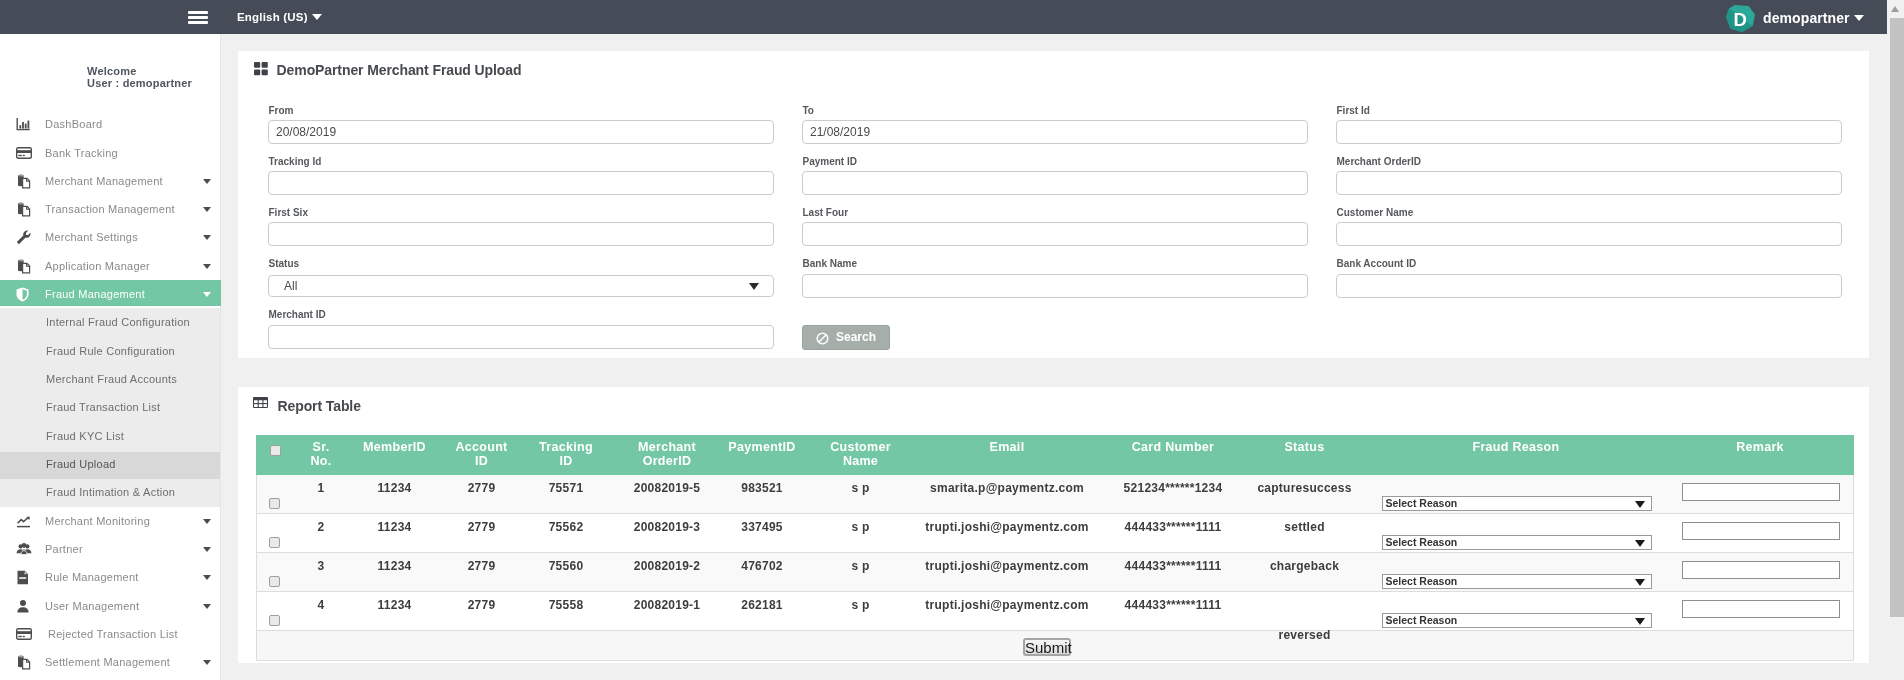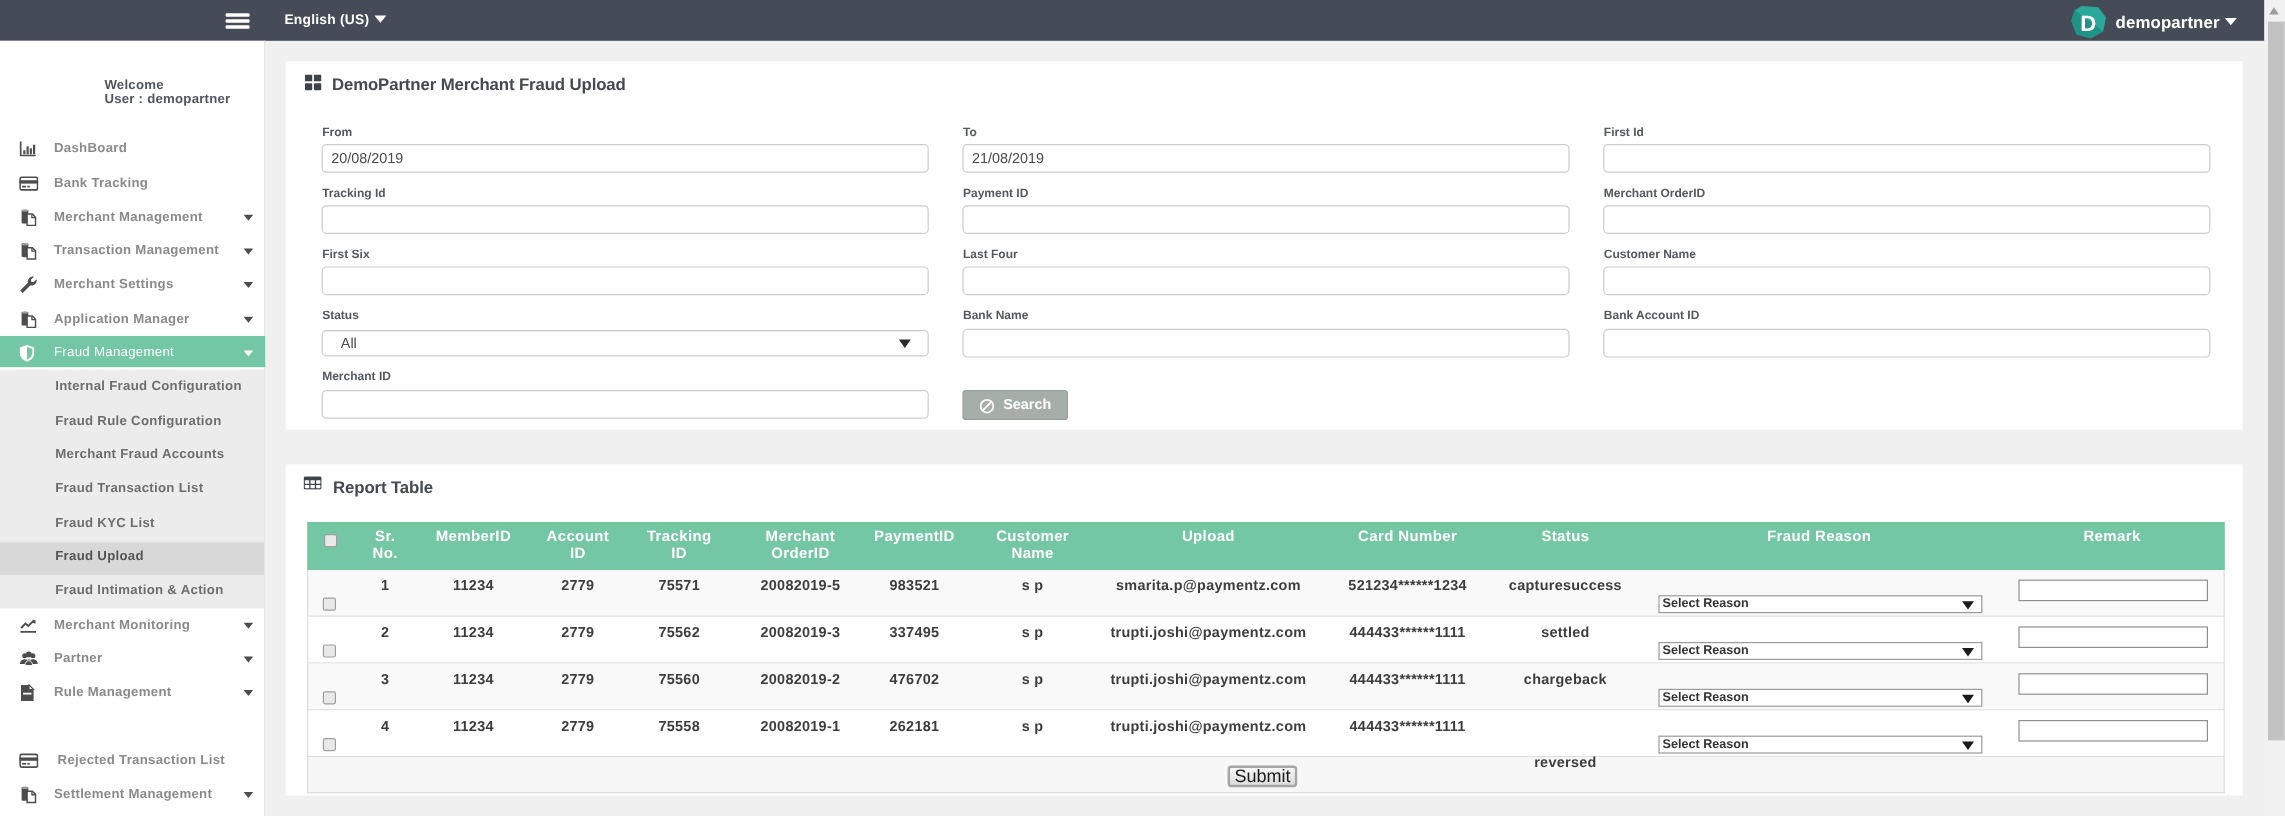--- a/index.html
+++ b/index.html
@@ -21,21 +21,21 @@
 #sbthumb { position:absolute; left:1890px; top:18px; width:14px; height:599px; background:#c2c2c2; }
 
 
 #sidebar { position:absolute; left:0; top:34px; width:221px; height:646px; background:#fff; border-right:1px solid #e6e6e6; }
 #welcome { position:absolute; left:87px; top:31px; font-size:11px; font-weight:bold; color:#4f565f; line-height:12px; letter-spacing:0.2px; }
 #submenubg { position:absolute; left:0; top:274.4px; width:220px; height:198.3px; background:#ececec; }
 #subactive { position:absolute; left:0; top:418px; width:220px; height:27px; background:#d8d8d8; }
 #mgreen { position:absolute; left:0; top:246px; width:221px; height:26px; background:#74c7a4; }
 .mi { position:absolute; left:0; width:221px; height:28.3px; }
 .mi svg { position:absolute; left:16px; top:7px; }
-.mi .lbl { position:absolute; left:45px; top:0; height:28.3px; line-height:29px; font-size:11px; color:#8a8a8a; letter-spacing:0.25px;font-weight:bold; }
+.mi .lbl { position:absolute; left:45px; top:0; height:28.3px; line-height:29px; font-size:11px; color:#8a8a8a; letter-spacing:0.25px; }
 .mi .car { position:absolute; left:203px; top:12px; width:0; height:0; border-left:4.5px solid transparent; border-right:4.5px solid transparent; border-top:5.5px solid #4d4d4d; }
 .mi.green .lbl { color:#fff; font-weight:normal; }
 .mi.green .car { border-top-color:#fff; }
 .sub .lbl { left:46px; color:#6e6e6e; }
 
 
 #card1 { position:absolute; left:238px; top:51px; width:1631px; height:307px; background:#fff; }
 #card2 { position:absolute; left:238px; top:387px; width:1631px; height:276px; background:#fff; }
 .cardtitle { position:absolute; font-size:14px; font-weight:bold; color:#46494e; letter-spacing:-0.1px; }
 
@@ -48,21 +48,21 @@
 #thead { position:absolute; left:256px; top:435px; width:1597.5px; height:40px; background:#74c7a4; }
 .th { position:absolute; top:441px; width:200px; text-align:center; color:#fff; font-size:12.5px; font-weight:bold; line-height:13.5px; letter-spacing:0.3px; }
 .trow { position:absolute; left:256px; width:1597.5px; background:#fff; border:1px solid #ddd; border-top:none; }
 .trow.odd { background:#f9f9f9; }
 .td { position:absolute; top:7px; width:220px; text-align:center; font-size:12px; font-weight:bold; color:#3d3d3d; letter-spacing:0.25px; }
 .cb { position:absolute; width:11px; height:11px; background:#e9e9e9; border:1px solid #9f9f9f; border-radius:2px; }
 .sel { position:absolute; left:1381.5px; width:270px; height:15px; background:#fff; border:1px solid #9a9a9a; font-size:10.5px; font-weight:bold; color:#333; line-height:13px; padding-left:3px; }
 .sel .sarr { position:absolute; right:6px; top:3.5px; width:0; height:0; border-left:5.5px solid transparent; border-right:5.5px solid transparent; border-top:7px solid #1a1a1a; }
 .rmk { position:absolute; left:1682px; width:158px; height:17.5px; background:#fff; border:1px solid #8f8f8f; }
 #tfoot { position:absolute; left:256px; top:631px; width:1597.5px; height:30px; background:#f7f7f7; border:1px solid #ddd; border-top:none; }
-#submitbtn { position:absolute; left:1023px; top:638px; width:58px; height:18px; background:linear-gradient(#f7f7f7,#dcdcdc); border:2px solid #a5a5a5; border-radius:3px; text-align:center; font-size:15px; color:#1a1a1a; line-height:15px; }
+#submitbtn { position:absolute; left:1023px; top:638px; width:48px; height:18px; background:linear-gradient(#f7f7f7,#dcdcdc); border:2px solid #a5a5a5; border-radius:3px; text-align:right; font-size:15px; color:#1a1a1a; line-height:15px; }
 </style>
 </head>
 <body>
 
 <div id="topbar"></div>
 <div id="burger">
     <div></div>
     <div></div>
     <div></div>
   </div>
@@ -190,20 +190,28 @@
     </div>
   <div class="mi" style="top:529.4px">
       <svg width="13" height="15" viewBox="0 0 13 15">
         <path d="M1.5 0.8 H8.2 L12 4.6 V14.2 H1.5 Z" fill="#4d4d4d"></path>
         <path d="M8.2 0.8 L12 4.6 H8.2 Z" fill="#fff" stroke="#4d4d4d" stroke-width="0.9"></path>
         <rect x="3.2" y="7.3" width="7" height="1.5" fill="#fff"></rect>
       </svg>
       <span class="lbl">Rule Management</span>
       <span class="car"></span>
     </div>
+  <div class="mi" style="top:557.8px">
+      <svg width="14" height="15" viewBox="0 0 14 15">
+        <circle cx="7" cy="4.1" r="3" fill="#4d4d4d"></circle>
+        <path d="M1.4 13.6 C1.4 10 3.9 8.3 7 8.3 C10.1 8.3 12.6 10 12.6 13.6 Z" fill="#4d4d4d"></path>
+      </svg>
+      <span class="lbl">User Management</span>
+      <span class="car"></span>
+    </div>
   <div class="mi" style="top:586.1px">
       <svg width="16" height="14" viewBox="0 0 16 14">
         <rect x="0.7" y="1.7" width="14.6" height="10.6" rx="1.5" fill="none" stroke="#4d4d4d" stroke-width="1.4"></rect>
         <rect x="0.2" y="4.2" width="15.6" height="2.8" fill="#4d4d4d"></rect>
         <rect x="2.4" y="8.8" width="3.4" height="1.4" fill="#4d4d4d"></rect>
         <rect x="6.8" y="8.8" width="2" height="1.4" fill="#4d4d4d"></rect>
       </svg>
       <span class="lbl" style="left:48px">Rejected Transaction List</span>
     </div>
   <div class="mi" style="top:614.4px">
@@ -275,21 +283,21 @@
 
 <div id="thead"></div>
 <div class="cb" style="left:269.5px;top:445px"></div>
 <div class="th" style="left:221px">Sr.<br>No.</div>
 <div class="th" style="left:294.5px">MemberID</div>
 <div class="th" style="left:381.5px">Account<br>ID</div>
 <div class="th" style="left:466px">Tracking<br>ID</div>
 <div class="th" style="left:567px">Merchant<br>OrderID</div>
 <div class="th" style="left:662px">PaymentID</div>
 <div class="th" style="left:760.5px">Customer<br>Name</div>
-<div class="th" style="left:907px">Upload</div>
+<div class="th" style="left:907px">Email</div>
 <div class="th" style="left:1073px">Card Number</div>
 <div class="th" style="left:1204.5px">Status</div>
 <div class="th" style="left:1416px">Fraud Reason</div>
 <div class="th" style="left:1660px">Remark</div>
 
 <div class="trow odd" style="top:475px;height:39px"></div>
 <div class="trow" style="top:514px;height:39px"></div>
 <div class="trow odd" style="top:553px;height:39px"></div>
 <div class="trow" style="top:592px;height:39px"></div>
 <div id="tfoot"></div>

